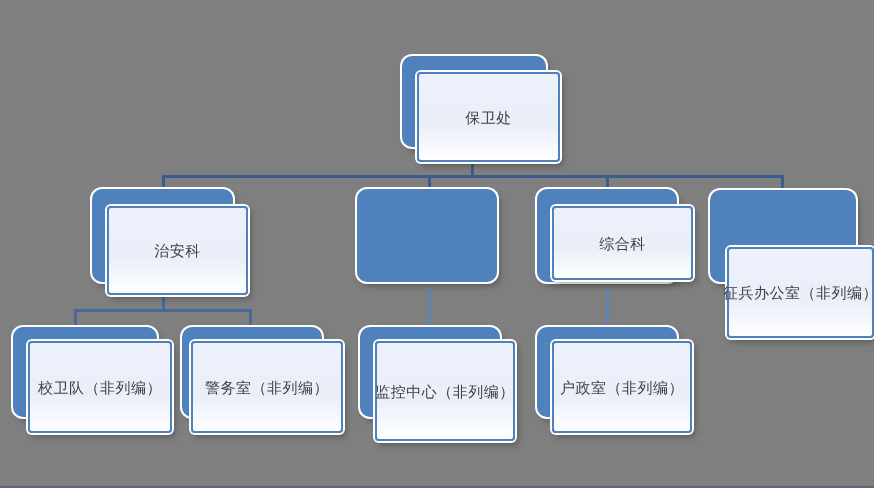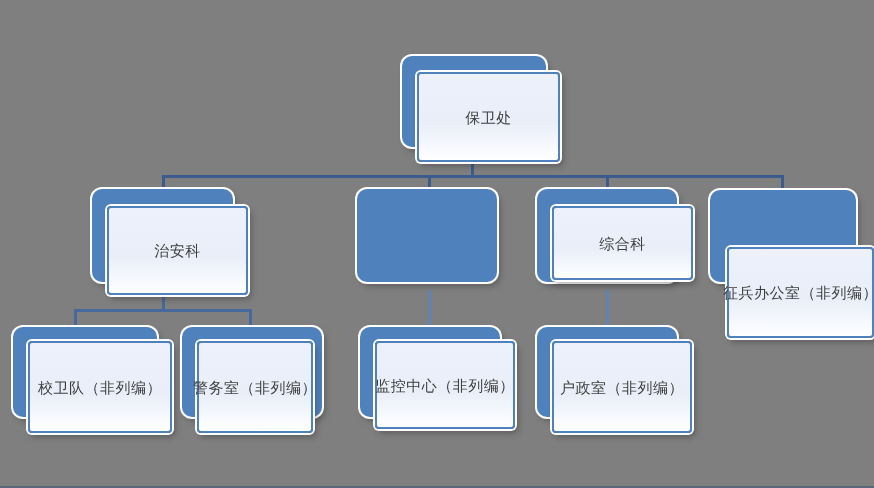--- a/index.html
+++ b/index.html
@@ -114,29 +114,29 @@
   <div class="node" style="left:3px; top:327px; width:159px; height:106px;margin-left:10px;">
     <div class="card-back" style="width:144px; height:90px;"></div>
     <div class="card-front" style="left:15px; top:14px; width:144px; height:92px;">
       <span>校卫队</span>
       <span>（非列编）</span>
     </div>
   </div>
 
   <div class="node" style="left:182px; top:327px; width:155px; height:106px;">
     <div class="card-back" style="width:140px; height:90px;"></div>
-    <div class="card-front" style="left:15px; top:14px; width:116px; height:92px;">
+    <div class="card-front" style="left:9px; top:14px; width:152px; height:92px;">
       <span>警务室</span>
       <span>（非列编）</span>
     </div>
   </div>
 
   <div class="node" style="left:360px; top:327px; width:155px; height:106px;">
     <div class="card-back" style="width:140px; height:90px;"></div>
-    <div class="card-front" style="left:15px; top:14px; width:140px; height:88px;">
+    <div class="card-front" style="left:15px; top:14px; width:140px; height:100px;">
       <span>监控中心</span>
       <span>（非列编）</span>
     </div>
   </div>
 
   <div class="node" style="left:537px; top:327px; width:155px; height:106px;">
     <div class="card-back" style="width:140px; height:90px;"></div>
     <div class="card-front" style="left:15px; top:14px; width:140px; height:92px;">
       <span>户政室</span>
       <span>（非列编）</span>

